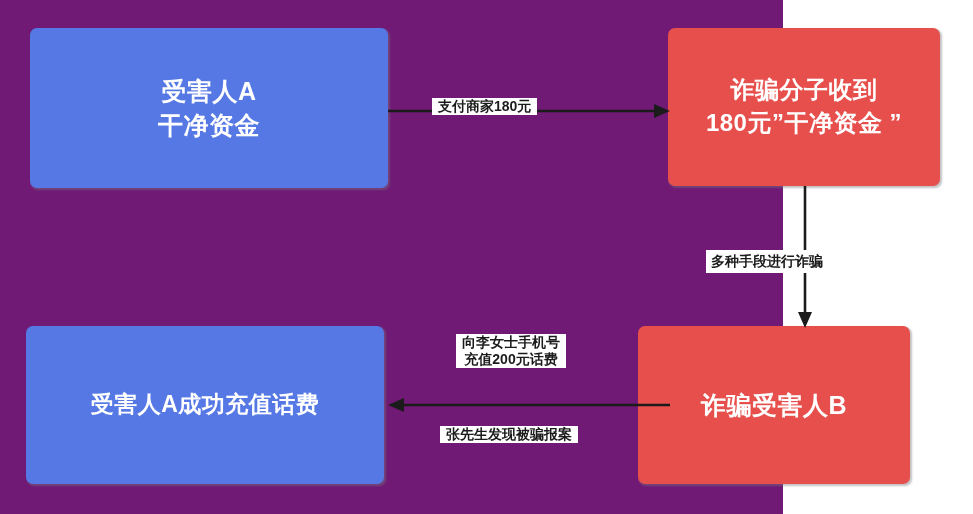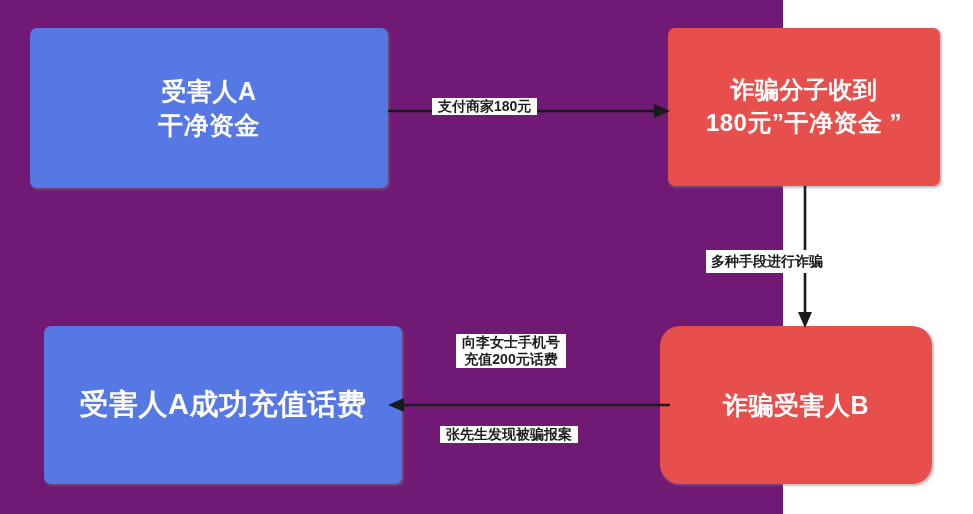--- a/index.html
+++ b/index.html
@@ -47,27 +47,26 @@
 
   #node-victim-a-purchase {
     left: 30px; top: 28px; width: 358px; height: 160px;
     font-size: 25px;
   }
   #node-fraudster-receives {
     left: 668px; top: 28px; width: 272px; height: 158px;
     font-size: 24px;
   }
   #node-victim-a-frozen {
-    left: 44px; top: 326px; width: 358px; height: 158px;
-    font-size: 29px;
+    left: 26px; top: 326px; width: 358px; height: 158px;
+    font-size: 23px;
   }
   #node-fraud-victim-b {
-    left: 660px; top: 326px; width: 272px; height: 158px;
+    left: 638px; top: 326px; width: 272px; height: 158px;
     font-size: 25px;
-    border-radius: 20px;
   }
 
   
   .connector { position: absolute; }
   .conn-label {
     position: absolute;
     color: #1b1b1b;
     font-weight: bold;
     font-size: 14px;
     line-height: 1.22;

